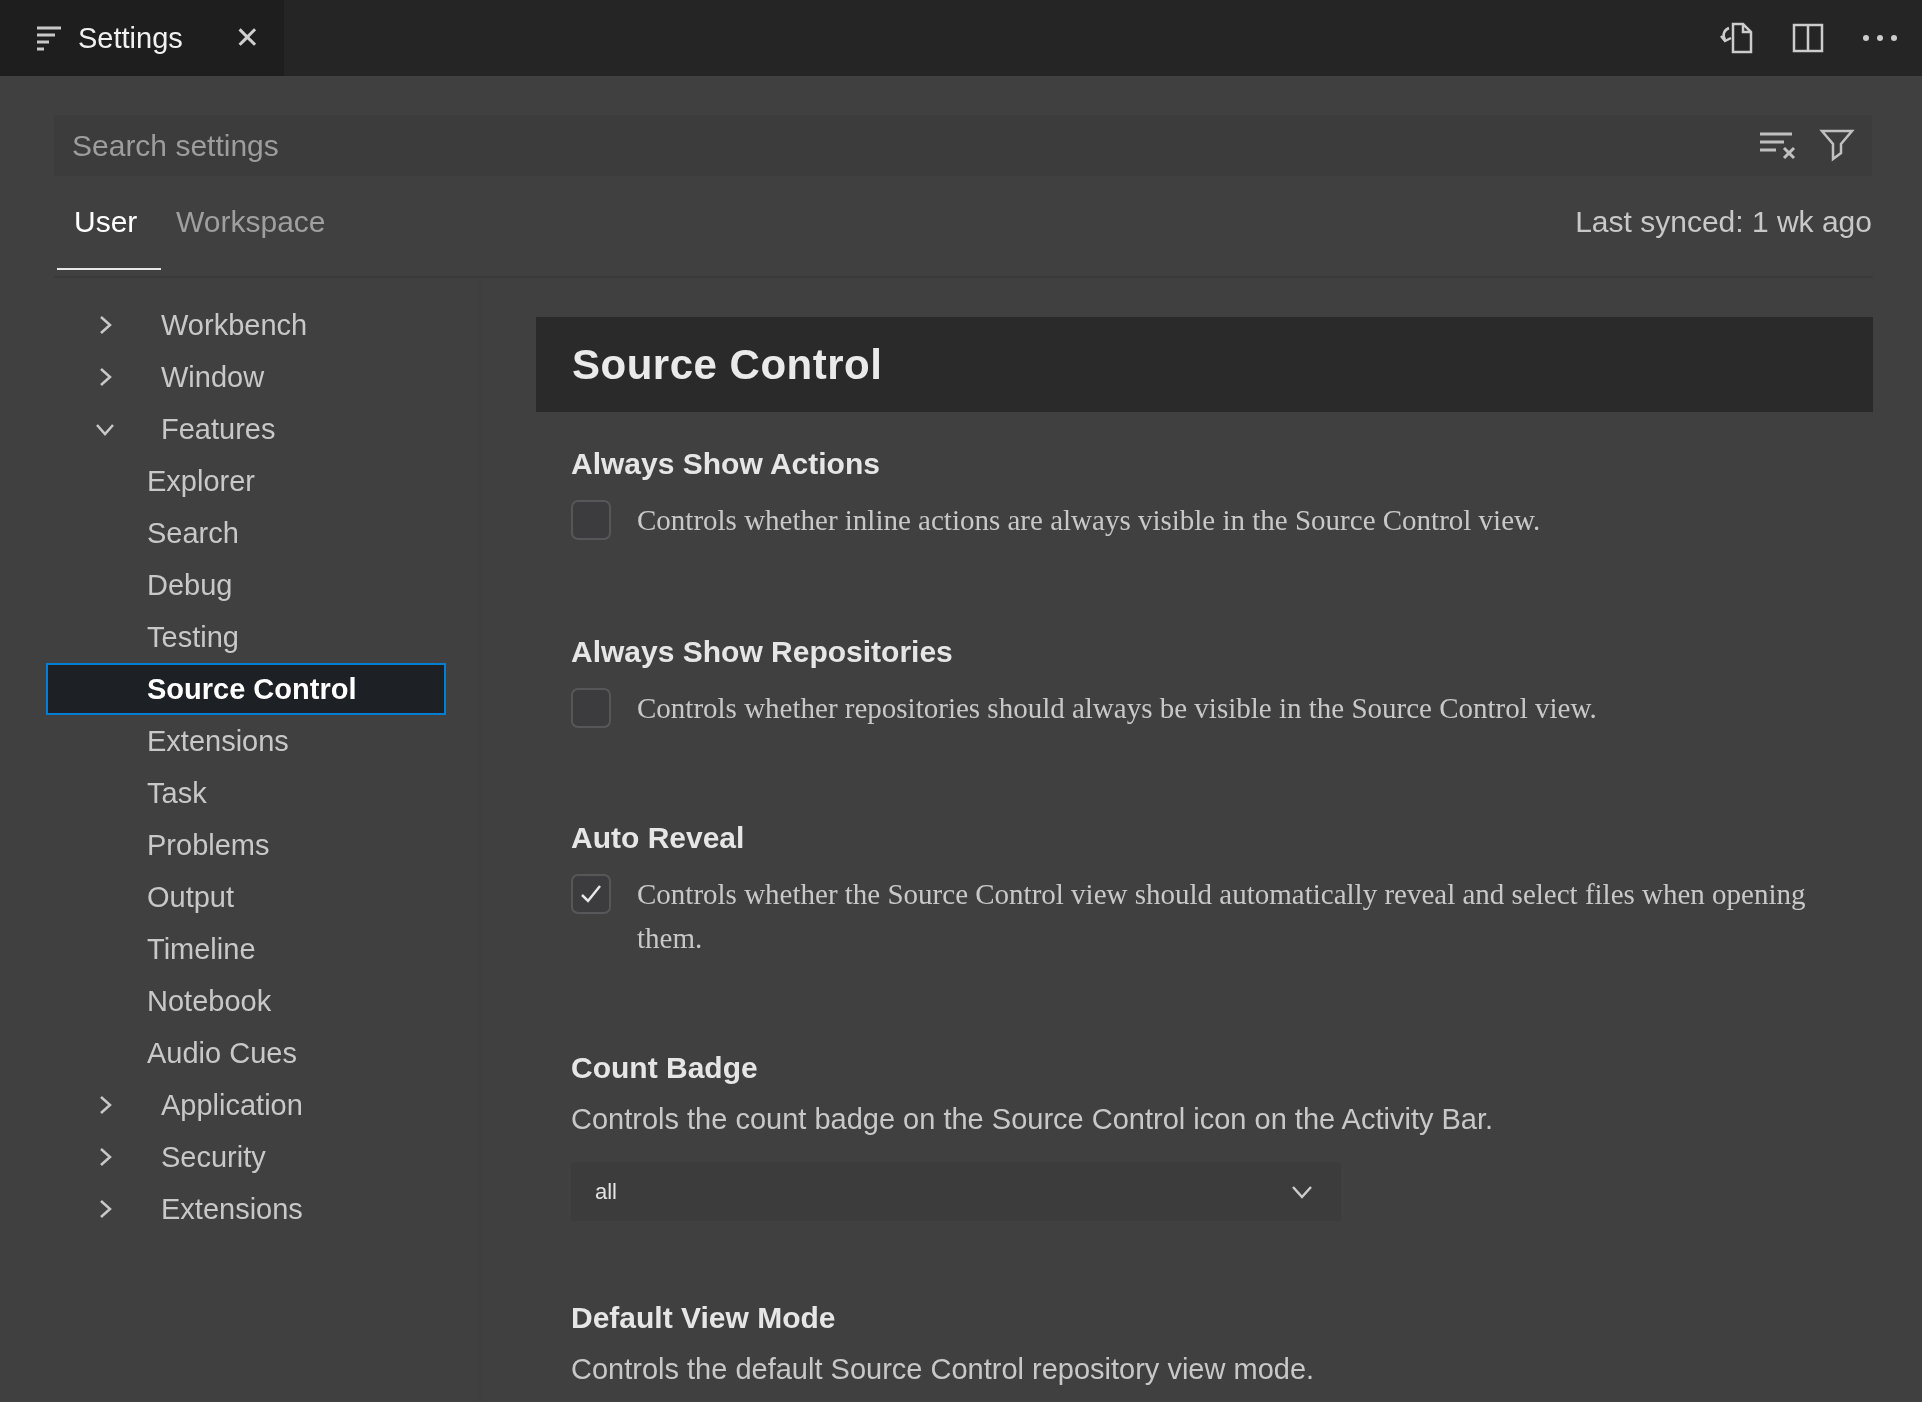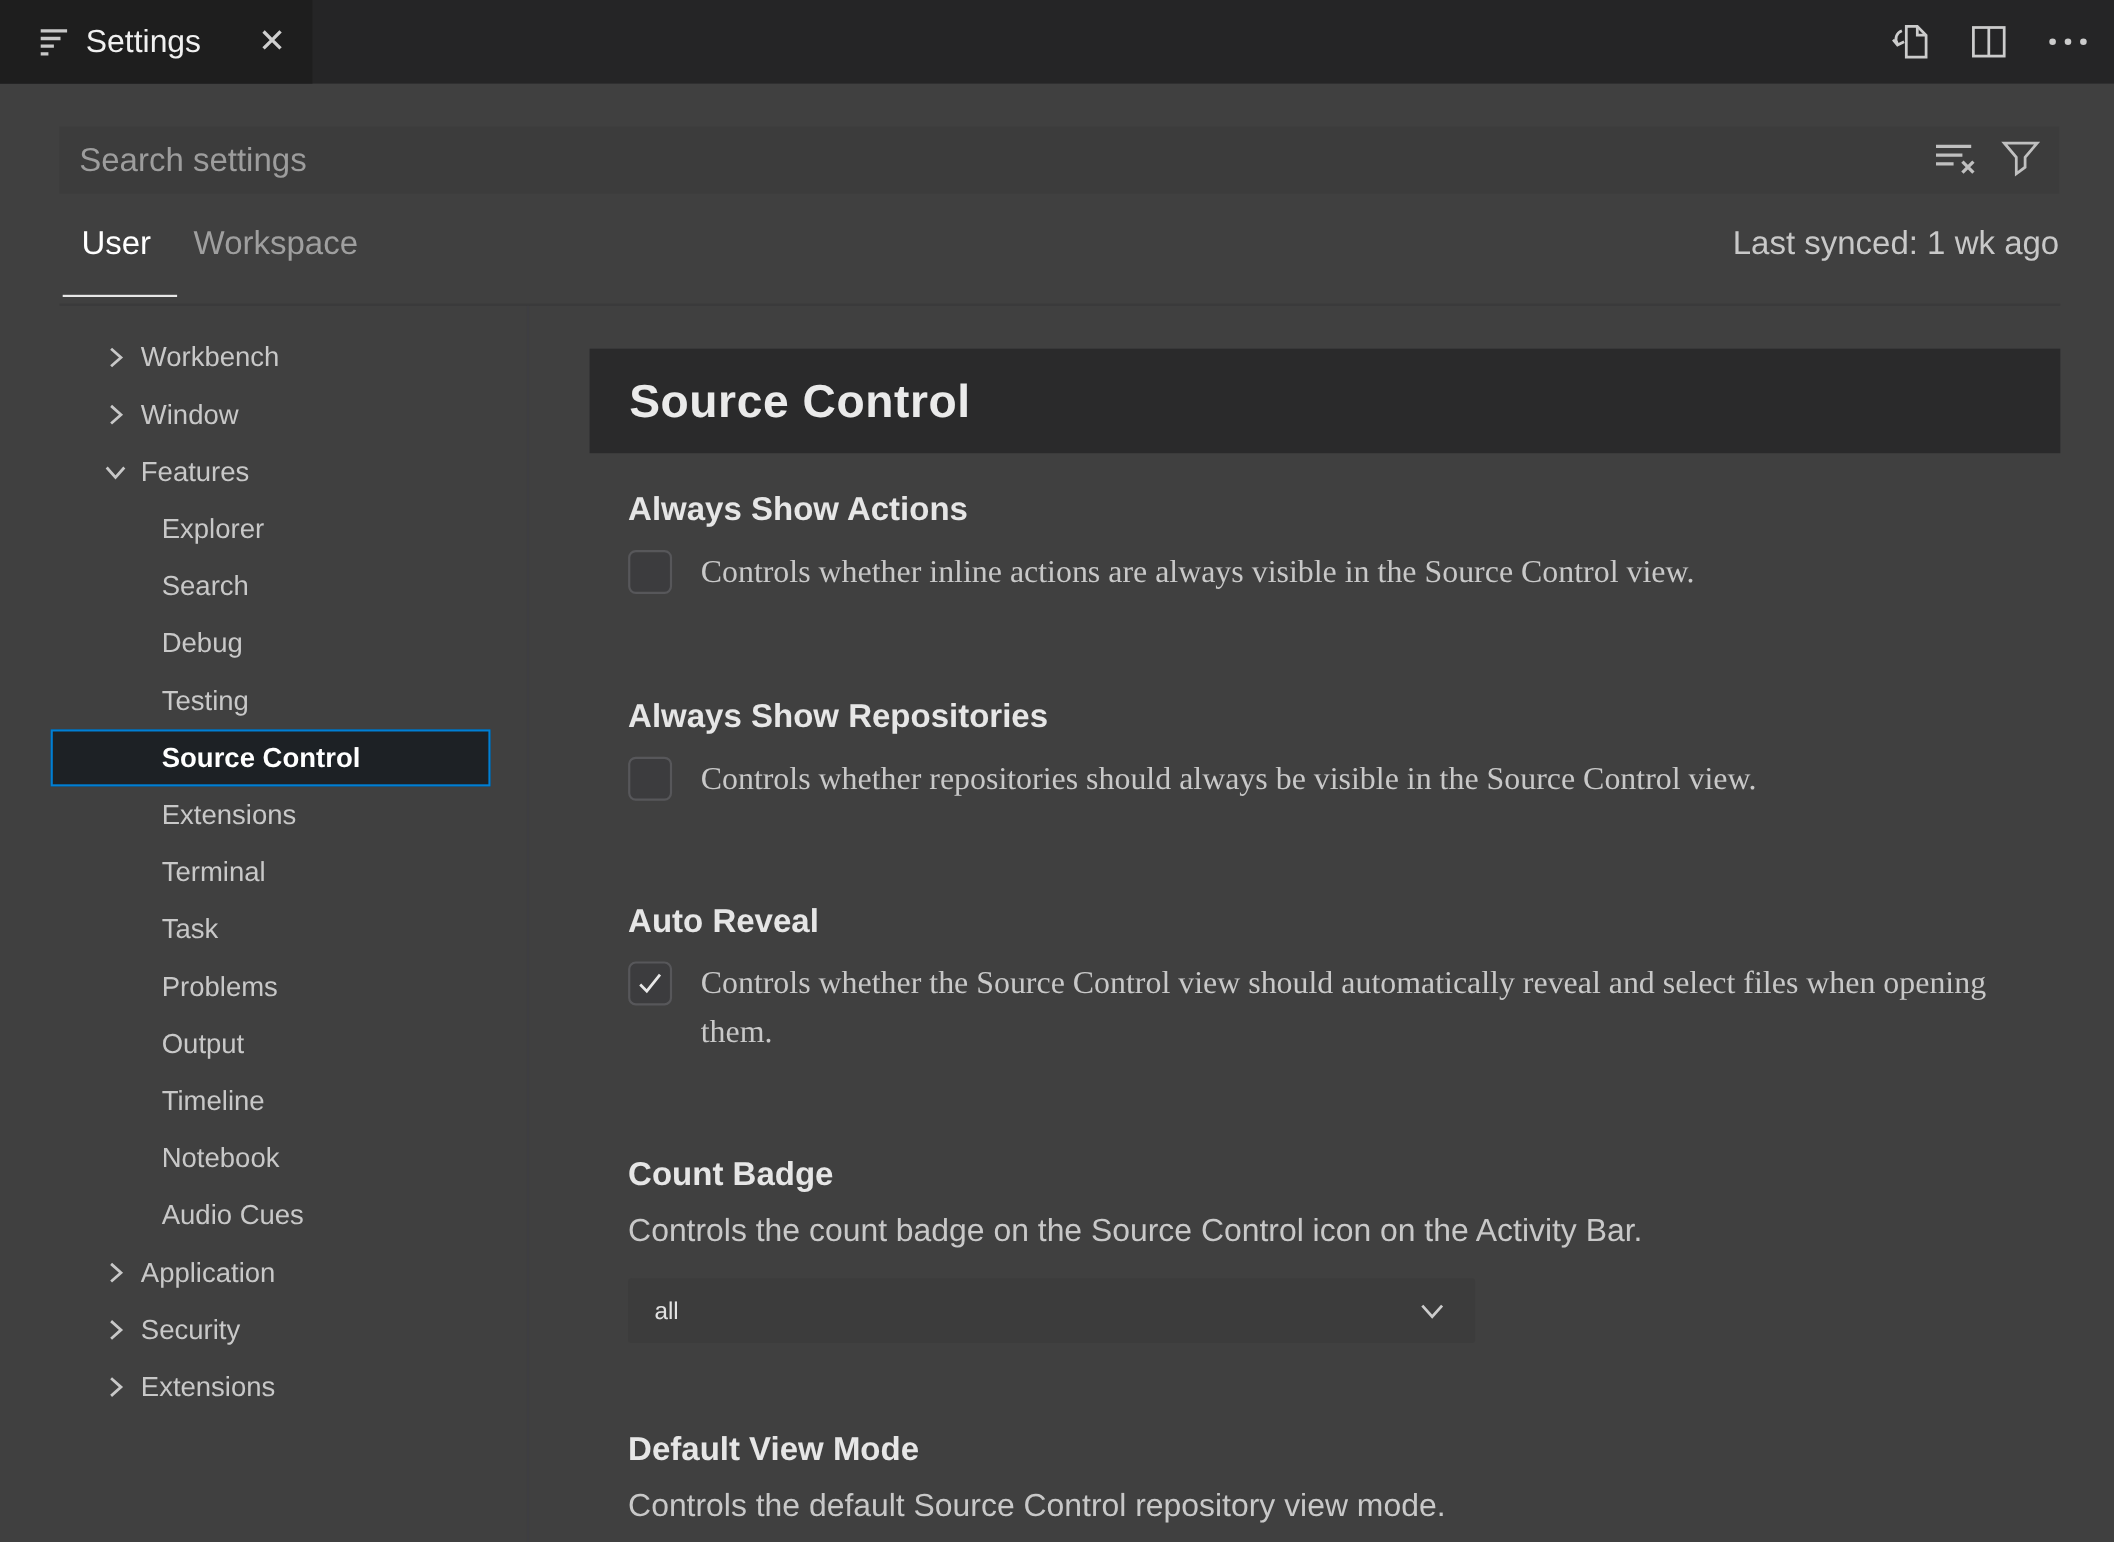--- a/index.html
+++ b/index.html
@@ -23,21 +23,21 @@
   .search-icons { margin-left:auto; margin-right:16px; display:flex; align-items:center; gap:18px; }
   
   .scope-row { position:absolute; left:54px; top:176px; width:1818px; height:100px; }
   .scope-user { position:absolute; left:20px; top:29px; font-size:30px; color:#ffffff; cursor:pointer; }
   .scope-underline { position:absolute; left:3px; top:92px; width:104px; height:2px; background:#e7e7e7; }
   .scope-workspace { position:absolute; left:122px; top:29px; font-size:30px; color:#9f9f9f; cursor:pointer; }
   .last-synced { position:absolute; right:0; top:29px; font-size:30px; color:#c8c8c8; }
   .header-divider { position:absolute; left:54px; top:276px; width:1819px; height:2px; background:#3a3a3b; }
   
   .toc { position:absolute; left:0; top:278px; width:481px; bottom:0; border-right:2px solid #3e3e42; padding-top:21px; overflow:hidden; }
-  .toc-row { height:52px; width:400px; margin-left:46px; display:flex; align-items:center; font-size:25px; color:#c8c8c8; cursor:pointer; }
+  .toc-row { height:52px; width:400px; margin-left:46px; display:flex; align-items:center; font-size:29px; color:#c8c8c8; cursor:pointer;gap:33px; }
   .toc-row .chev { width:26px; height:26px; margin-left:46px; flex:0 0 auto; }
   .toc-row .chev.down { transform:rotate(90deg); }
   .toc-row .lbl-top { margin-left:10px; }
   .toc-row .lbl-child { margin-left:101px; }
   .toc-row.selected { border:2px solid #007fd4; background:#1d2125; }
   .toc-row.selected .lbl-child { margin-left:99px; font-weight:bold; color:#ffffff; }
   
   .content { position:absolute; left:483px; top:278px; right:0; bottom:0; }
   .heading-strip { position:absolute; left:53px; top:39px; width:1337px; height:95px; background:#2a2a2b; display:flex; align-items:center; }
   .page-heading { margin-left:36px; font-size:42px; font-weight:600; color:#eaeaea; letter-spacing:0.5px; }
@@ -168,23 +168,20 @@
     <div class="toc-row">
         <span class="lbl-child">Testing</span>
       </div>
     <div class="toc-row selected">
         <span class="lbl-child">Source Control</span>
       </div>
     <div class="toc-row">
         <span class="lbl-child">Extensions</span>
       </div>
     <div class="toc-row">
-        <span class="lbl-child">Terminal</span>
-      </div>
-    <div class="toc-row">
         <span class="lbl-child">Task</span>
       </div>
     <div class="toc-row">
         <span class="lbl-child">Problems</span>
       </div>
     <div class="toc-row">
         <span class="lbl-child">Output</span>
       </div>
     <div class="toc-row">
         <span class="lbl-child">Timeline</span>

